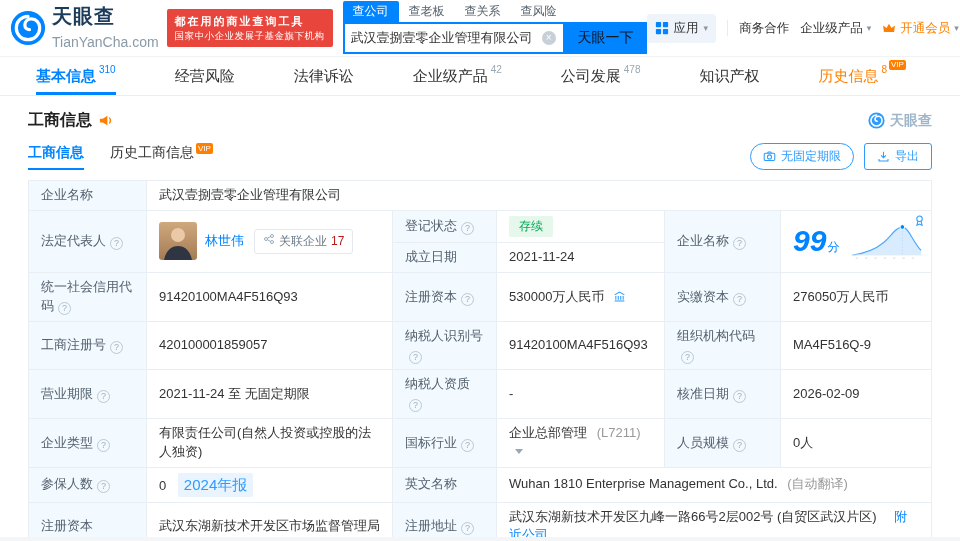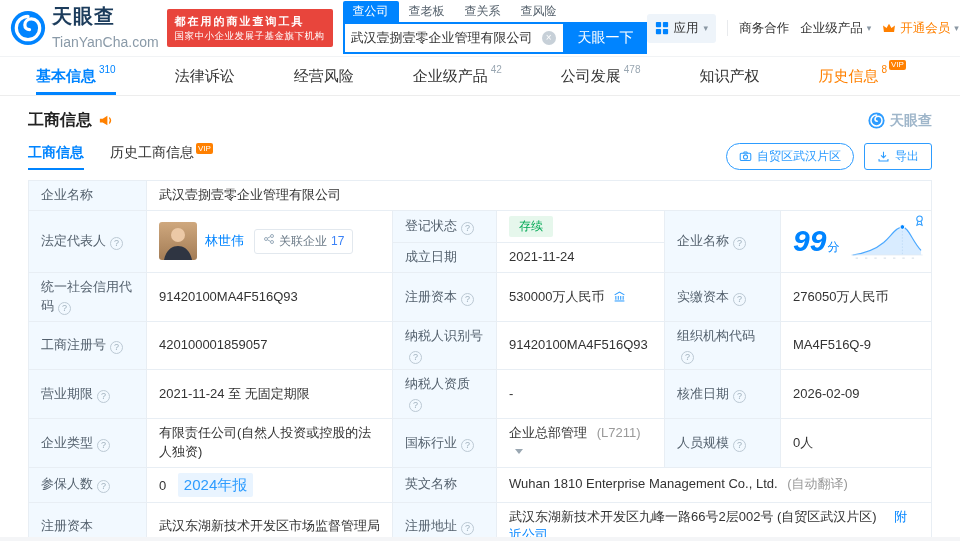--- a/index.html
+++ b/index.html
@@ -17,21 +17,21 @@
 .banner-l2{font-size:9.5px;letter-spacing:.5px}
 .search{margin-left:10px;flex:none}
 .stabs{display:flex;align-items:flex-end;height:20px}
 .stab{font-size:12px;color:#55616c;padding:2px 10px;cursor:pointer}
 .stab.active{background:#0084ff;color:#fff;border-radius:2px 2px 0 0}
 .srow{display:flex;align-items:center}
 .sbox{display:flex;align-items:center;width:222px;height:32px;border:2px solid #0084ff;background:#fff}
 .sbox input{flex:1;min-width:0;border:none;outline:none;font-size:13px;padding:0 6px;color:#333;font-family:inherit;background:transparent}
 .clear{flex:none;width:14px;height:14px;border-radius:50%;background:#c7d0d8;color:#fff;font-size:10px;line-height:14px;text-align:center;margin-right:7px;cursor:pointer}
 .clear::after{content:"×"}
-.sbtn{height:32px;background:#0084ff;color:#ffffff;font-size:14px;padding:0 13px;border:none;cursor:pointer;font-family:inherit}
+.sbtn{height:32px;background:#0084ff;color:#0f172a;font-size:14px;padding:0 13px;border:none;cursor:pointer;font-family:inherit}
 .hright{margin-left:auto;display:flex;align-items:center;gap:11px;font-size:12.5px;color:#333}
 .apps{display:flex;align-items:center;gap:5px;background:#eef4fa;border-radius:3px;padding:6px 8px;cursor:pointer}
 .caret{font-size:9px;color:#8a97a3}
 .hdivider{width:1px;height:16px;background:#e8eaed}
 .hitem{cursor:pointer;display:flex;align-items:center;gap:4px}
 .vip-item{color:#ff8000}
 .icon{display:inline-flex;align-items:center;justify-content:center}
 
 
 .mtabs{height:39px;display:flex;align-items:stretch;justify-content:space-between;padding:0 54px 0 36px;border-bottom:1px solid #ededed}
@@ -66,21 +66,21 @@
 .q::after{content:"?"}
 .badge-green{display:inline-block;background:#e6f7ec;color:#00a854;font-size:12px;padding:2px 10px;border-radius:2px}
 .badge-blue{display:inline-block;background:#e9f4ff;color:#2d9cff;font-size:15px;padding:1px 6px;border-radius:2px;margin-left:8px}
 .blue{color:#0084ff;cursor:pointer}
 .note{color:#999;margin-left:6px}
 .chev{display:inline-block;width:0;height:0;border-left:4px solid transparent;border-right:4px solid transparent;border-top:5px solid #9aa7b2;margin-left:6px;vertical-align:2px;cursor:pointer}
 .rep{display:flex;align-items:center}
 .avatar{width:38px;height:38px;border-radius:3px;background:linear-gradient(180deg,#cfa87e,#a37c55);position:relative;overflow:hidden;flex:none;cursor:pointer}
 .rep-name{color:#0084ff;margin:0 10px 0 8px;cursor:pointer}
 .rel-pill{display:inline-flex;align-items:flex-start;gap:4px;border:1px solid #e2e8ee;border-radius:3px;padding:3px 8px;font-size:12px;color:#6b7a87;cursor:pointer;white-space:nowrap}
-.rel-cnt{color:#3b82f6}
+.rel-cnt{color:#b91c1c}
 .score-cell{position:relative;padding:3px 8px 3px 12px}
 .score-wrap{display:flex;align-items:center;gap:12px}
 .score-num{color:#0084ff;font-size:30px;font-weight:bold;font-style:italic;line-height:1;flex:none}
 .score-unit{font-size:12px;font-style:normal;font-weight:normal;color:#0084ff;margin-left:1px}
 .medal{position:absolute;top:3px;right:5px}
 .bottom-strip{position:absolute;left:0;right:0;bottom:0;height:4px;background:#f4f5f7}
 </style>
 </head>
 <body>
 
@@ -159,24 +159,24 @@
     </span>
   </div>
 </header>
 
 <nav class="mtabs">
   <div class="mtab active">
     <span>基本信息</span>
     <span class="cnt">310</span>
   </div>
   <div class="mtab">
+    <span>经营风险</span>
+  </div>
+  <div class="mtab">
     <span>法律诉讼</span>
-  </div>
-  <div class="mtab">
-    <span>经营风险</span>
   </div>
   <div class="mtab">
     <span>企业级产品</span>
     <span class="cnt">42</span>
   </div>
   <div class="mtab">
     <span>公司发展</span>
     <span class="cnt">478</span>
   </div>
   <div class="mtab">
@@ -217,21 +217,21 @@
     </span>
     <span class="subbtns">
       <span class="pillbtn">
         <span class="icon">
           <svg width="13" height="13" viewBox="0 0 16 16">
               <rect x="1.5" y="4" width="13" height="9" rx="1.5" fill="none" stroke="#2d9cff" stroke-width="1.3"></rect>
               <circle cx="8" cy="8.5" r="2.5" fill="none" stroke="#2d9cff" stroke-width="1.3"></circle>
               <path d="M5.5 4l1-1.5h3L10.5 4" fill="none" stroke="#2d9cff" stroke-width="1.3"></path>
             </svg>
         </span>
-        <span>自贸区武汉片区</span>
+        <span>无固定期限</span>
       </span>
       <span class="pillbtn sqbtn">
         <span class="icon">
           <svg width="13" height="13" viewBox="0 0 16 16">
               <path d="M8 2v7M5 6.5 8 9.5l3-3" stroke="#2d9cff" stroke-width="1.3" fill="none"></path>
               <path d="M2.5 11v2.5h11V11" stroke="#2d9cff" stroke-width="1.3" fill="none"></path>
             </svg>
         </span>
         <span>导出</span>
       </span>

